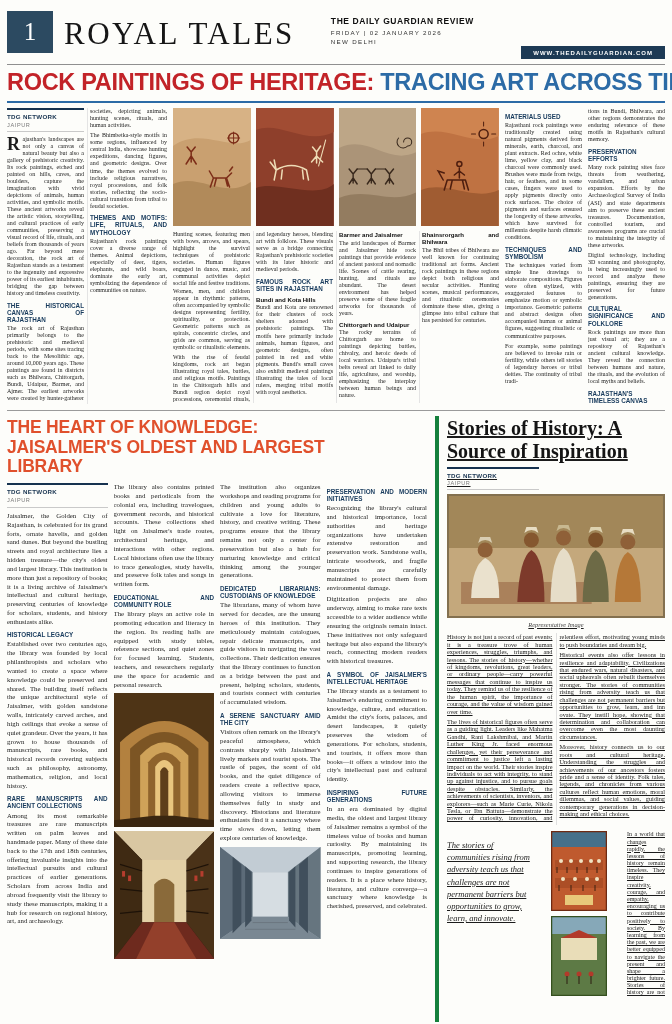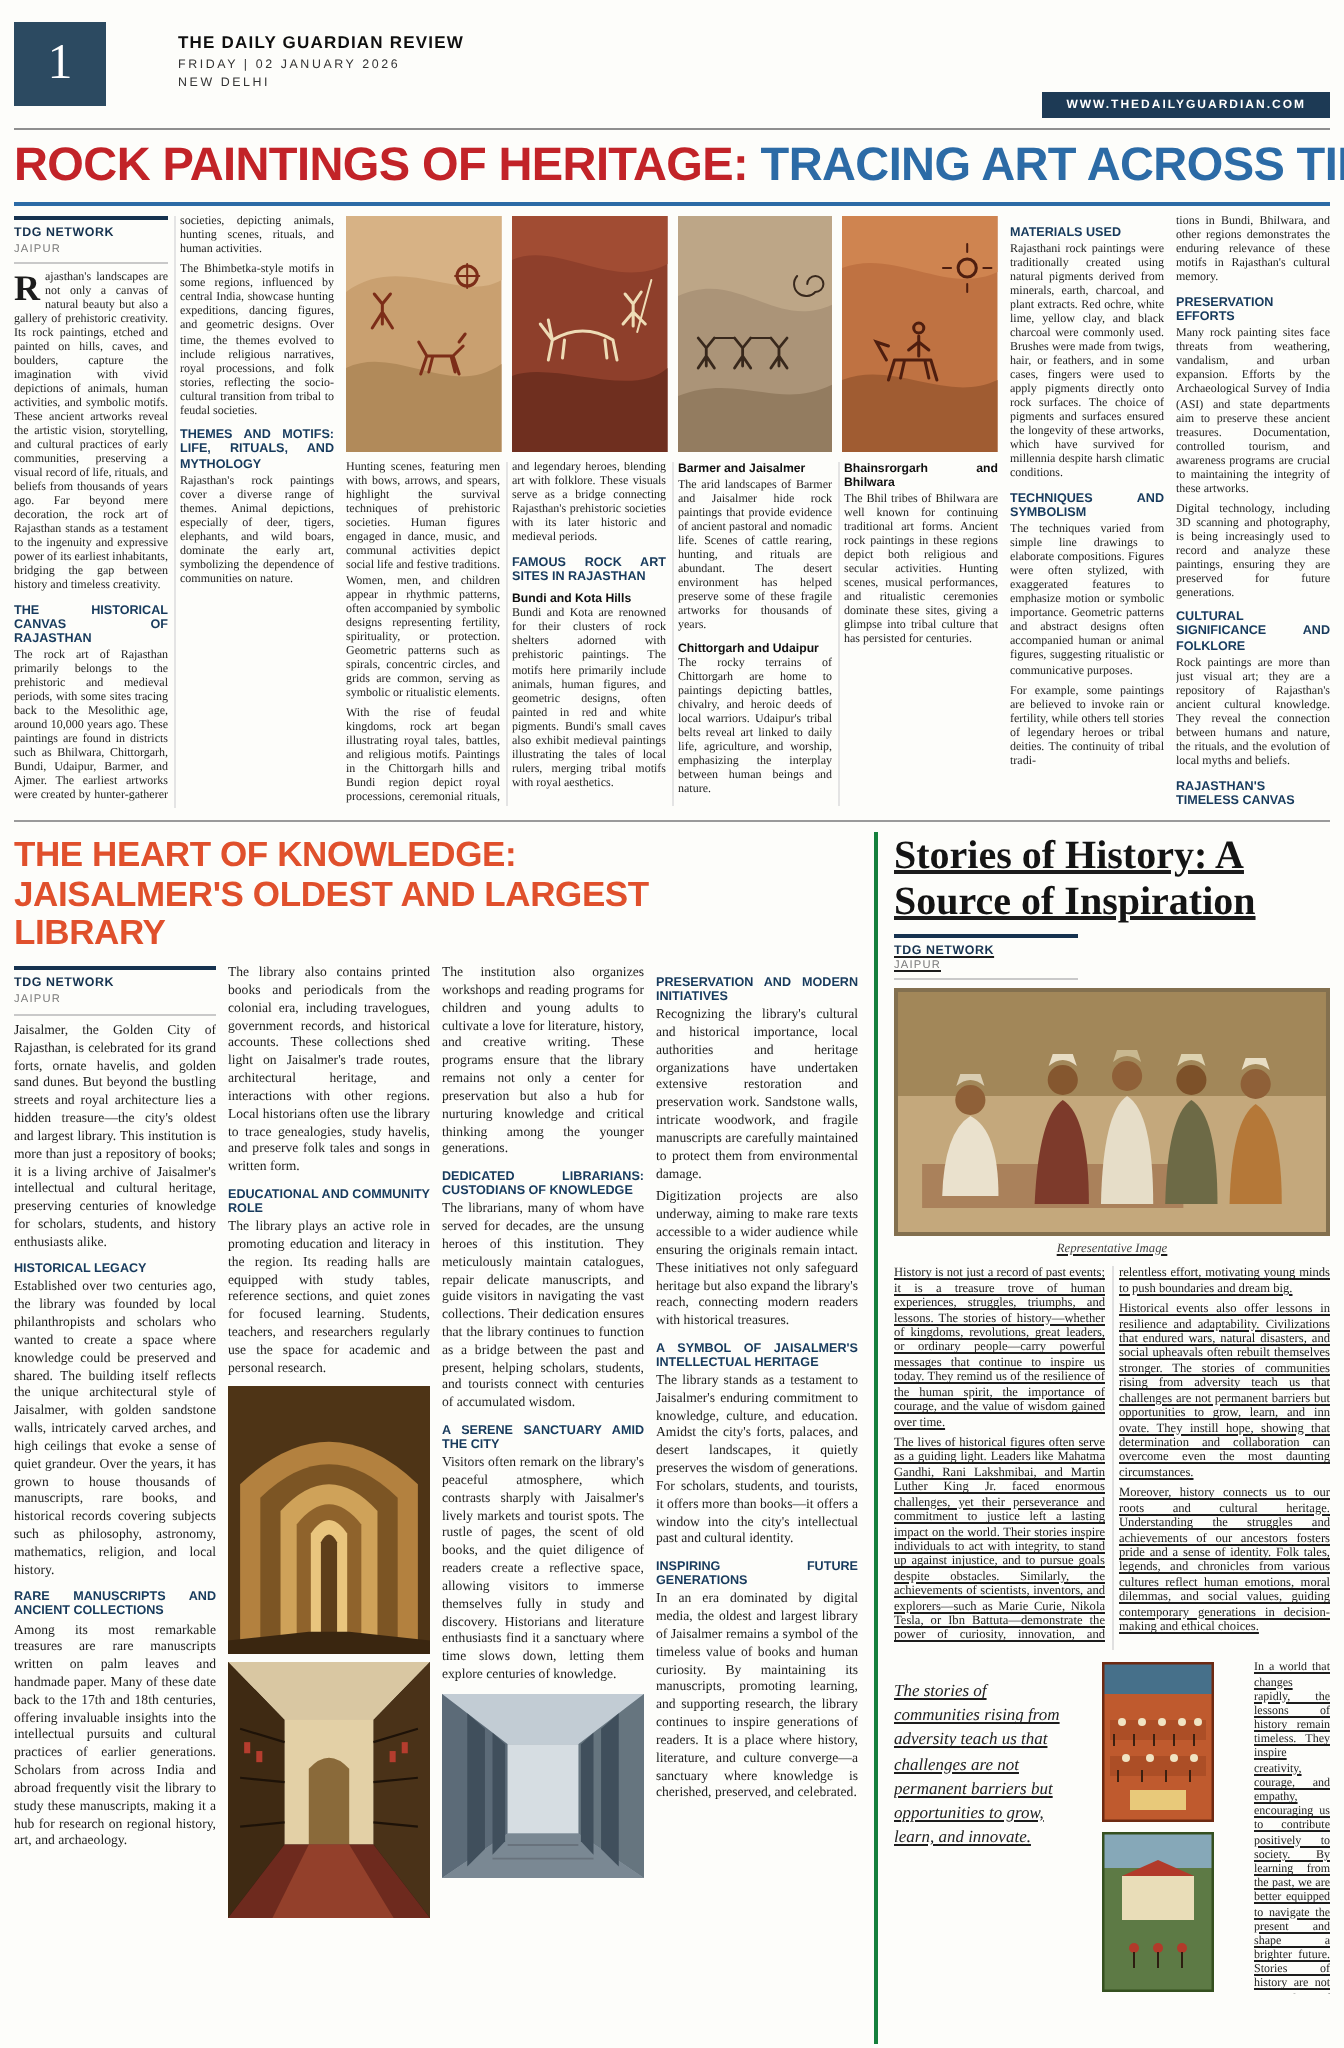--- a/index.html
+++ b/index.html
@@ -49,21 +49,21 @@
   .byline.narrow { width:92px; }
 
   .dropcap { float:left; font:700 18px/15px "Liberation Serif", serif; padding:1px 2.5px 0 0; }
 
   .sh { font:700 6.3px/1.15 "Liberation Sans", sans-serif; color:#173a5c; margin:4.5px 0 2px; }
   .sb { font:700 6.1px/1.15 "Liberation Sans", sans-serif; color:#101010; margin:3.5px 0 1.5px; }
 
   
   .bottom { margin:6px 7px 0; padding-top:5px; border-top:1px solid #9a9a9a;
             display:flex; height:612px; overflow:hidden; }
-  .libsec { width:432px; padding-right:8px; border-right:2px solid #15803d; }
+  .libsec { width:432px; padding-right:8px; border-right:4px solid #15803d; }
   .libhead { font:700 17.5px/1.1 "Liberation Sans", sans-serif; color:#e0502c;
              width:352px; margin:2px 0 7px; letter-spacing:-.2px; }
   .libcols { display:flex; gap:6px; height:536px; font-size:6.8px; line-height:1.3;
              text-align:justify; }
   .lcol { width:101px; height:536px; overflow:hidden; }
   .lcol svg { display:block; width:100%; margin-top:4px; }
 
   .storysec  { flex:1; padding-left:8px; min-width:0;text-decoration:underline; }
   .storyhead { font:700 20px/1.12 "Liberation Serif", serif; color:#141414; margin:1px 0 5px; }
   .repimg  { width:100%; height:124px; display:block; }
@@ -79,20 +79,21 @@
   .minis svg { width:100%; height:80px; display:block; }
   .pfinal { flex:1; font-size:6px; line-height:1.2; text-align:justify; }
 </style>
 </head>
 <body>
 
 <div class="page">
 
   <header class="masthead">
     <div class="numbox">1</div>
+    <div class="paper-title">ROYAL TALES</div>
     <div class="pubblock">
       <div class="pub">THE DAILY GUARDIAN REVIEW</div>
       <div class="pdate">FRIDAY | 02 JANUARY 2026</div>
       <div class="pcity">NEW DELHI</div>
     </div>
     <a href="#" class="urlbar">WWW.THEDAILYGUARDIAN.COM</a>
   </header>
 
   <div class="headline1">
     <span class="hred">ROCK PAINTINGS OF HERITAGE:</span>

